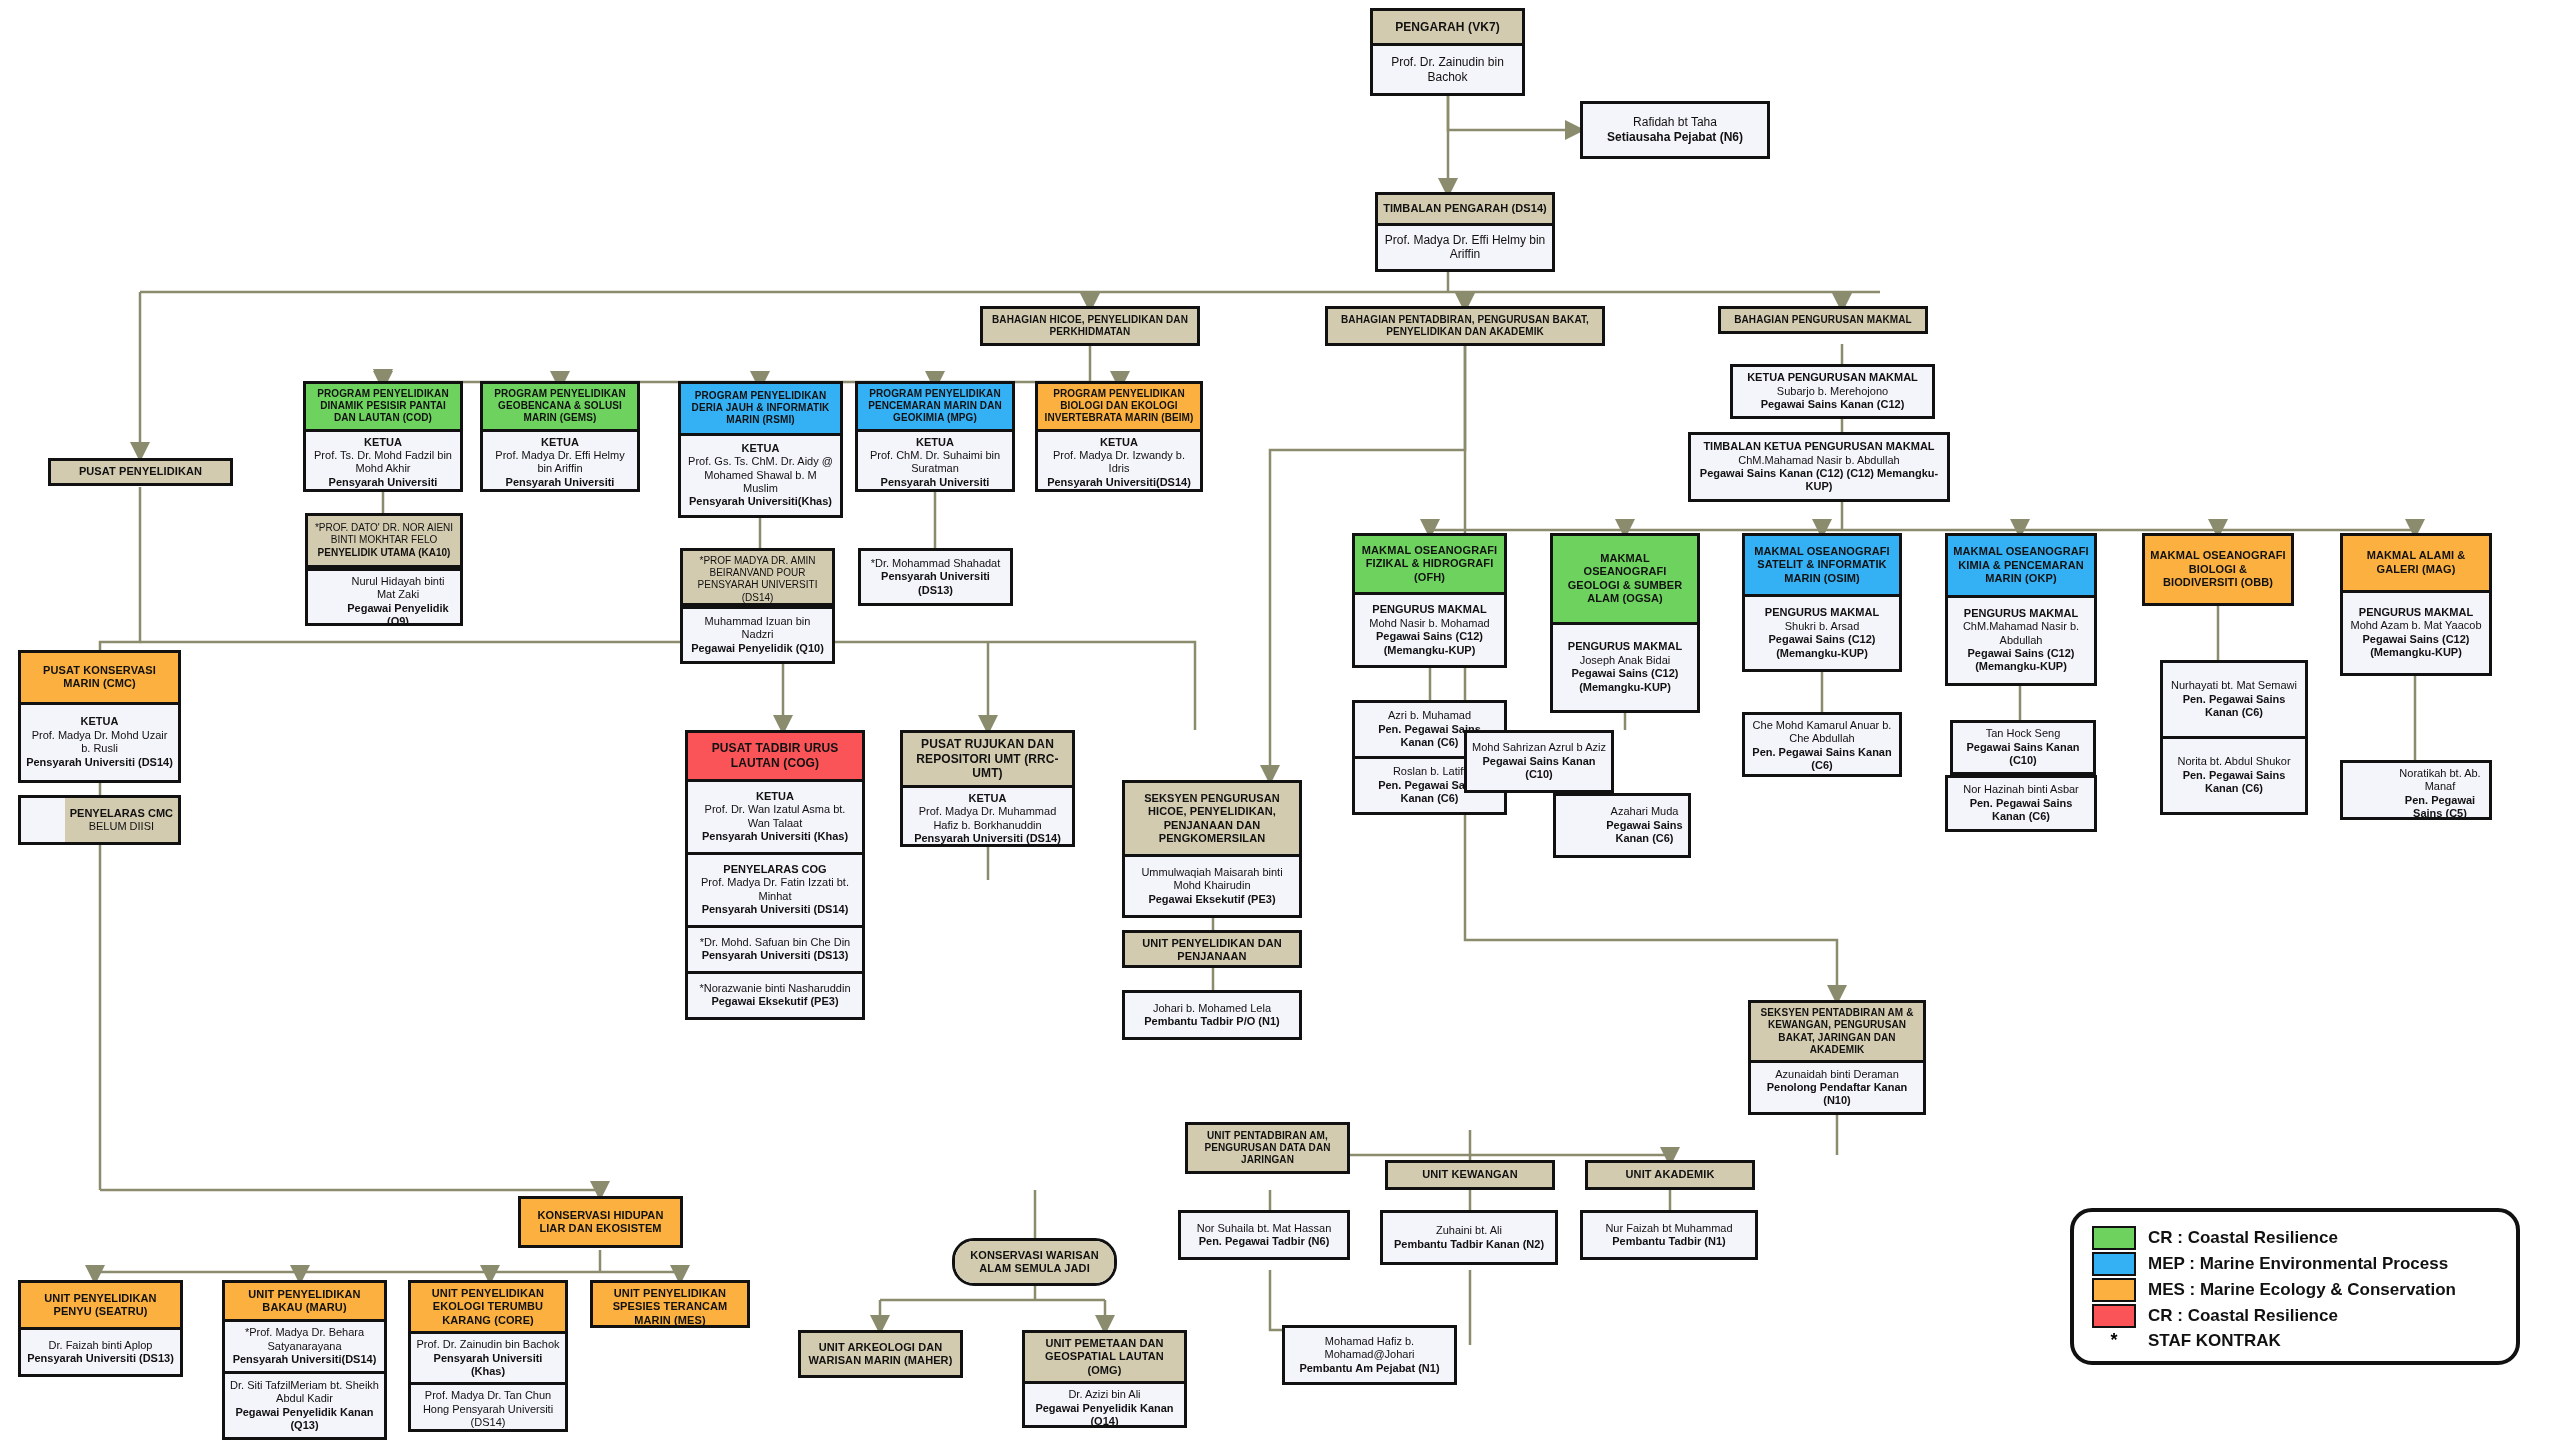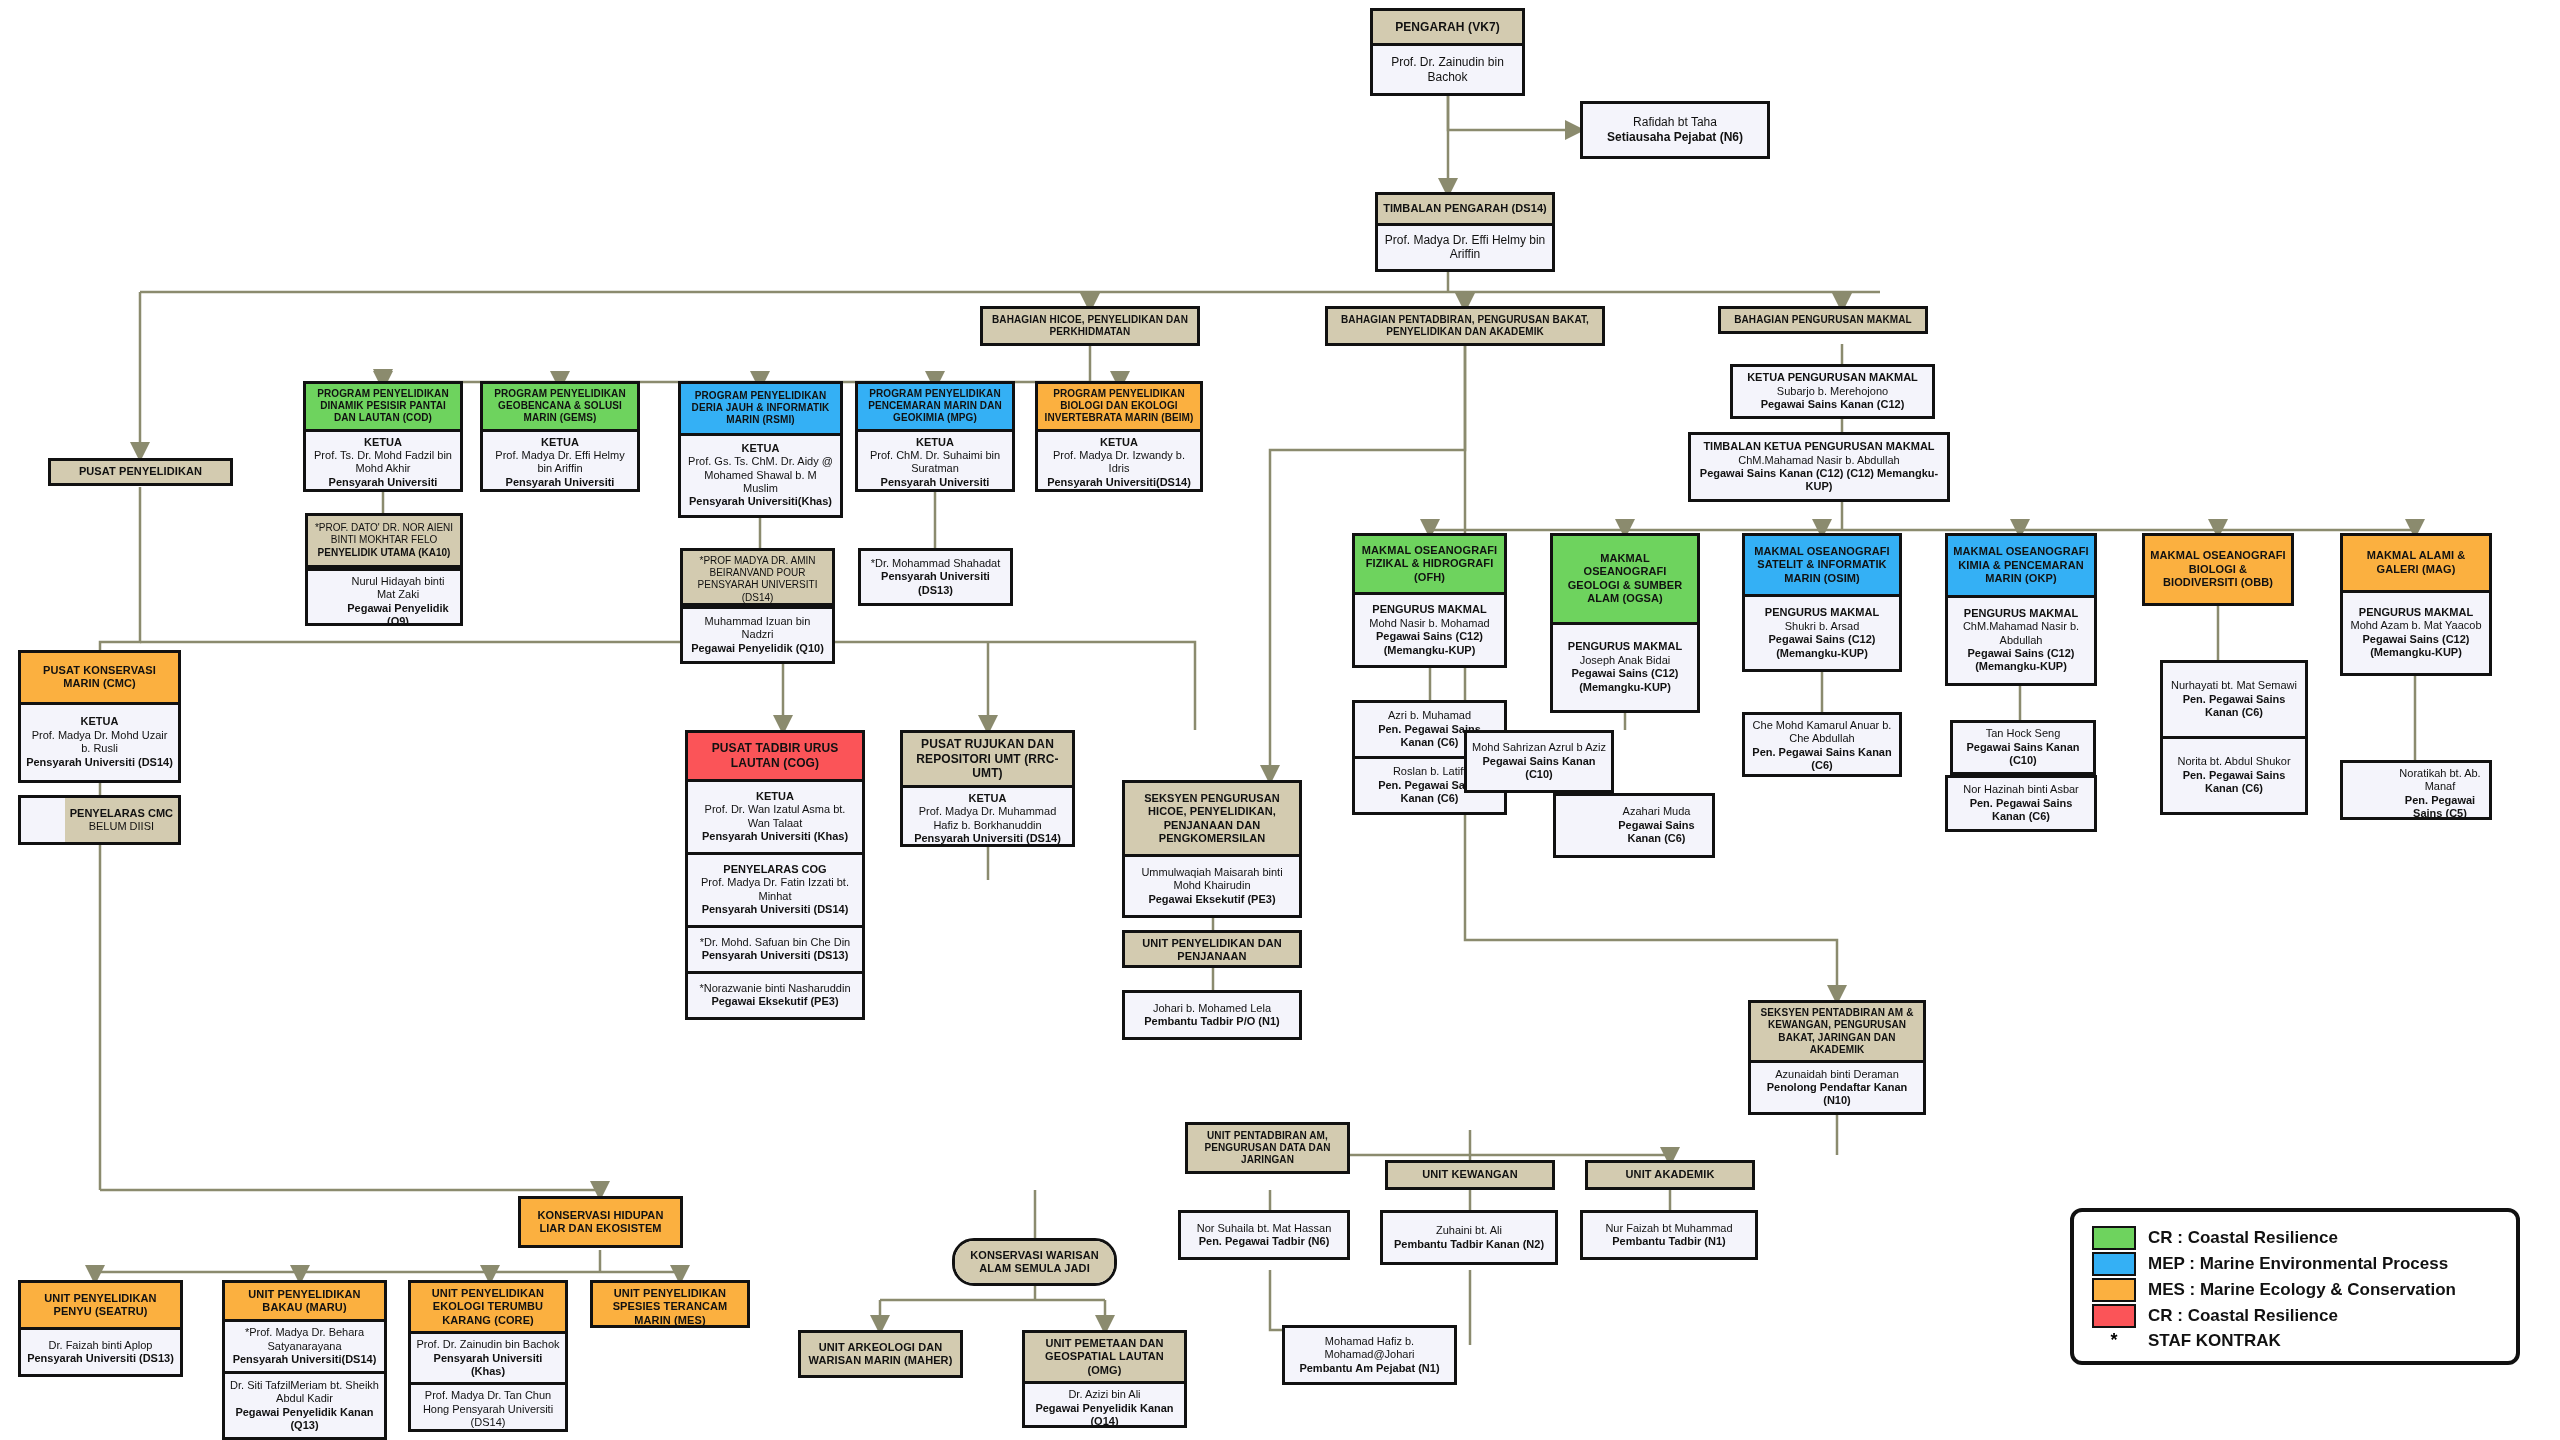--- a/index.html
+++ b/index.html
@@ -53,21 +53,21 @@
   .ln1 { font-weight: 400; }
   .ln2 { font-weight: 700; }
   .t10 { font-size: 10px; }
   .t11 { font-size: 11px; }
   .t12 { font-size: 12px; }
 
   
   #legend {
     position: absolute;
     border: 4px solid #111;
-    border-radius: 12px;
+    border-radius: 22px;
     background: #fff;
     padding: 14px 12px 10px 18px;
     display: flex; flex-direction: column; gap: 2px;
   }
   .lg-row { display: flex; align-items: center; gap: 12px; }
   .lg-sw {
     width: 44px; height: 24px;
     border: 2px solid #111;
   }
   .lg-lb { font-size: 17px; font-weight: bold; color:#111; }
@@ -393,21 +393,21 @@
       <span class="ln1 t11">Joseph Anak Bidai</span>
       <span class="ln2 t11">Pegawai Sains (C12) (Memangku-KUP)</span>
     </div>
   </div>
   <div class="node" style="left:1464px; top:730px; width:150px; height:63px;">
     <div class="seg white">
       <span class="ln1 t11">Mohd Sahrizan Azrul b Aziz</span>
       <span class="ln2 t11">Pegawai Sains Kanan (C10)</span>
     </div>
   </div>
-  <div class="node" style="left:1553px; top:793px; width:162px; height:65px;padding-left:45px;">
+  <div class="node" style="left:1553px; top:793px; width:138px; height:65px;padding-left:45px;">
     <div class="seg white">
       <span class="ln1 t11">Azahari Muda</span>
       <span class="ln2 t11">Pegawai Sains Kanan (C6)</span>
     </div>
   </div>
 
   <div class="node" style="left:1742px; top:533px; width:160px; height:139px;">
     <div class="seg blue hdr t11">MAKMAL OSEANOGRAFI SATELIT &amp; INFORMATIK MARIN (OSIM)</div>
     <div class="seg white">
       <span class="ln2 t11">PENGURUS MAKMAL</span>

